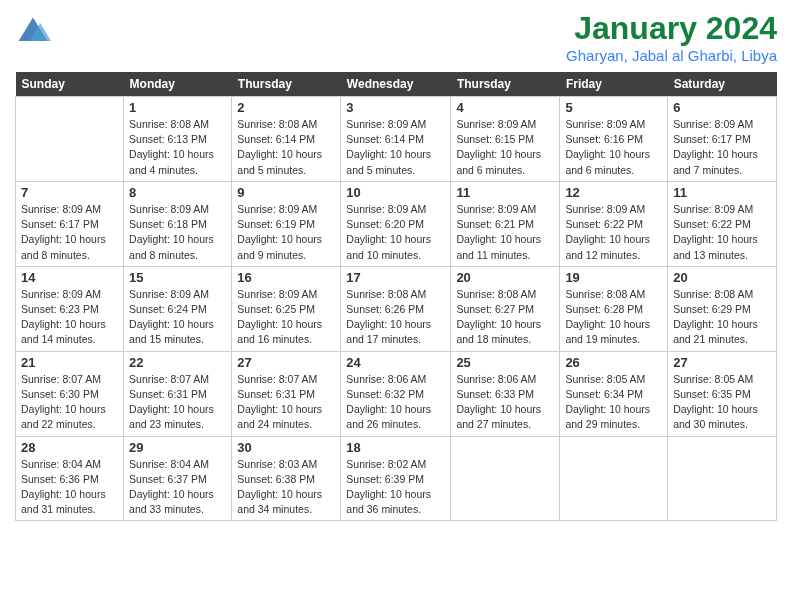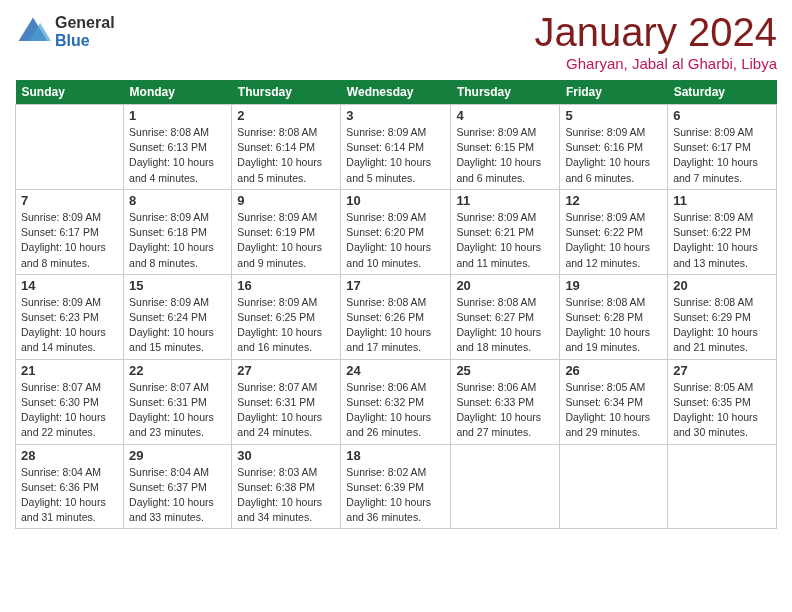--- a/index.html
+++ b/index.html
@@ -42,35 +42,35 @@
     }
     .logo-icon {
       width: 36px;
       height: 36px;
       margin-right: 4px;
     }
     .title-block {
       text-align: right;
     }
     .main-title {
-      font-size: 40px;
-      font-weight: normal;
-      color: #7f1d1d;
+      font-size: 32px;
+      font-weight: bold;
+      color: #15803d;
     }
     .subtitle {
       font-size: 15px;
-      color: #be185d;
+      color: #3b82f6;
     }
     table {
       width: 100%;
       border-collapse: collapse;
       font-size: 11px;
     }
     .day-header {
-      background-color: #15803d;
+      background-color: #404040;
       color: #fff;
       text-align: left;
       padding: 5px 6px;
       font-size: 12px;
       font-weight: bold;
     }
     td {
       border: 1px solid #ccc;
       vertical-align: top;
       padding: 3px 5px;
@@ -96,24 +96,20 @@
 </head>
 <body>
 
 <div class="container">
   <div class="header">
     <div class="logo">
       <svg class="logo-icon" viewBox="0 0 40 40" xmlns="http://www.w3.org/2000/svg">
         <polygon points="20,4 36,30 4,30" fill="#2a6db5" opacity="0.85"></polygon>
         <polygon points="28,10 40,30 16,30" fill="#4a9fd4" opacity="0.7"></polygon>
       </svg>
-      <div class="logo-text">
-        <span class="logo-general">General</span>
-        <span class="logo-blue">Blue</span>
-      </div>
     </div>
     <div class="title-block">
       <div class="main-title">January 2024</div>
       <div class="subtitle">Gharyan, Jabal al Gharbi, Libya</div>
     </div>
   </div>
 
   <table>
     <thead>
       <tr>

